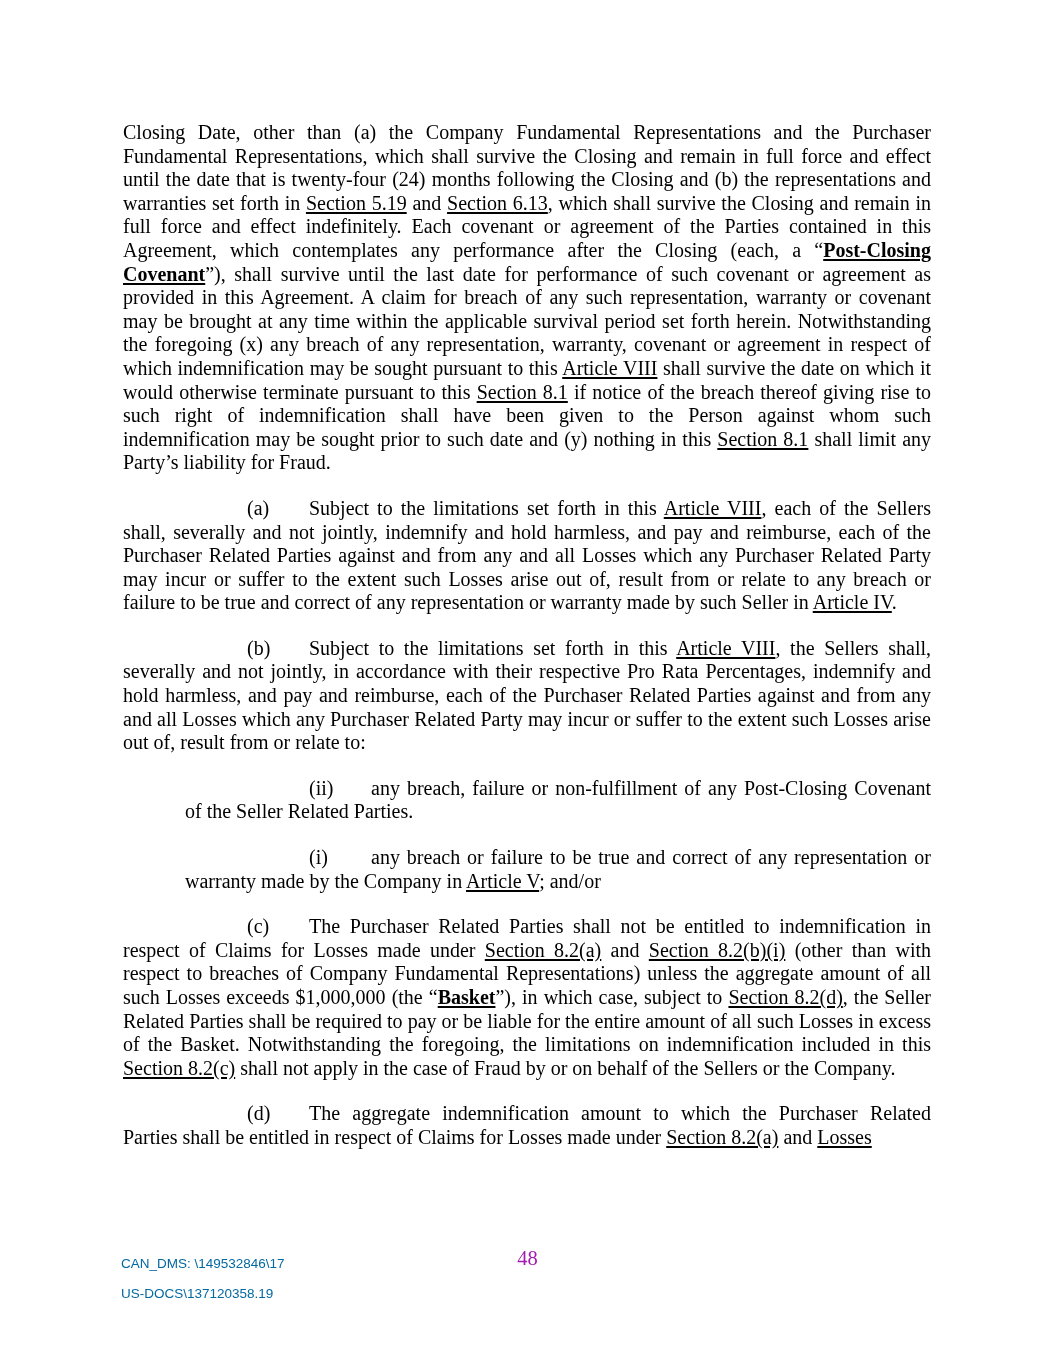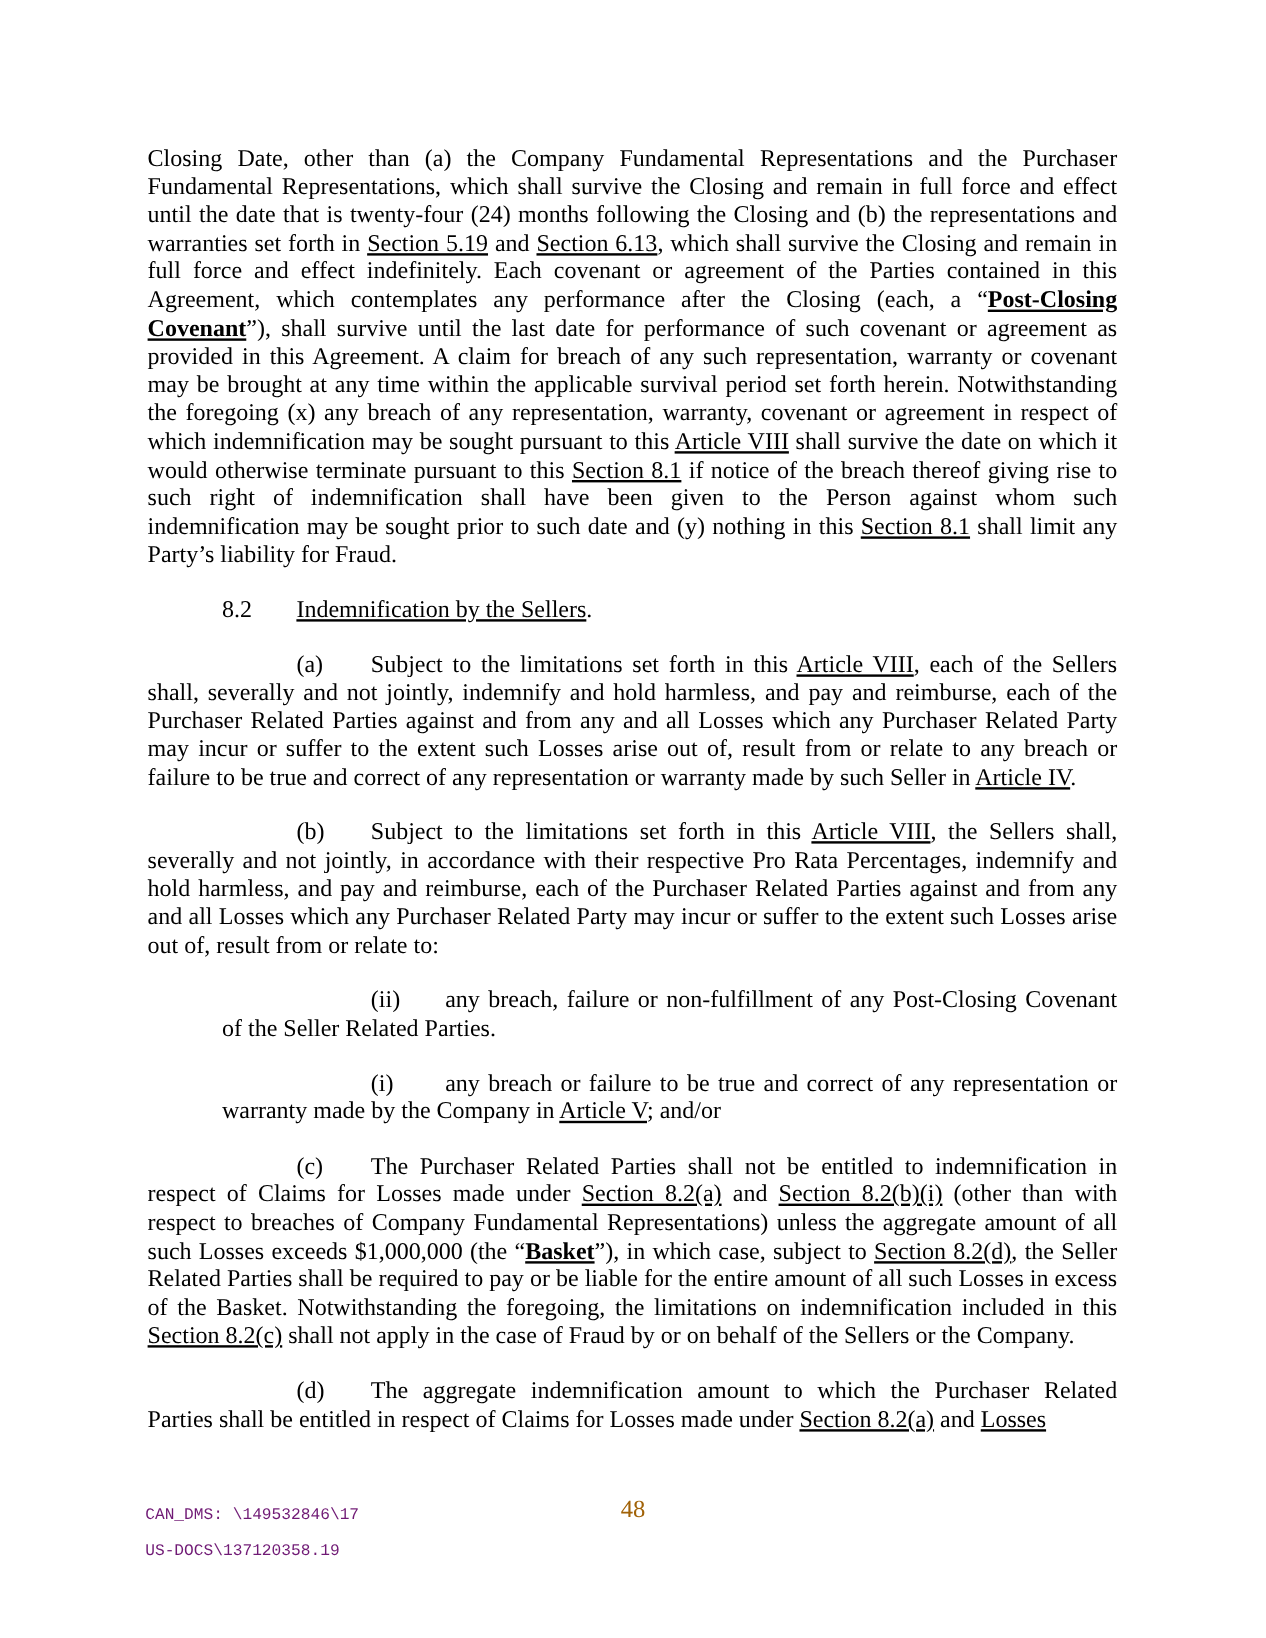--- a/index.html
+++ b/index.html
@@ -44,43 +44,42 @@
     position: absolute;
     left: 0;
     right: 0;
     bottom: 0;
     height: 120px;
   }
   .footer-left {
     position: absolute;
     left: 121px;
     top: 4px;
-    font-family: Liberation Mono, monospace;
+    font-family: Liberation Sans, sans-serif;
     font-size: 13.5px;
     line-height: 30px;
-    color: #701a75;
+    color: #0369a1;
   }
   .footer-page-number {
     position: absolute;
     left: 0;
     right: 0;
     top: 2px;
     text-align: center;
     font-family: "Liberation Serif", "DejaVu Serif", serif;
     font-size: 20.5px;
-    color: #a16207;
+    color: #a21caf;
   }
 </style>
 </head>
 <body>
 
 <div class="page">
   <div class="content">
       <p class="para flush"><span>Closing Date, other than (a) the Company Fundamental Representations and the Purchaser Fundamental Representations, which shall survive the Closing and remain in full force and effect until the date that is twenty-four (24) months following the Closing and (b) the representations and warranties set forth in </span><span class="u">Section 5.19</span><span> and </span><span class="u">Section 6.13</span><span>, which shall survive the Closing and remain in full force and effect indefinitely. Each covenant or agreement of the Parties contained in this Agreement, which contemplates any performance after the Closing (each, a “</span><span class="u b">Post-Closing Covenant</span><span>”), shall survive until the last date for performance of such covenant or agreement as provided in this Agreement. A claim for breach of any such representation, warranty or covenant may be brought at any time within the applicable survival period set forth herein. Notwithstanding the foregoing (x) any breach of any representation, warranty, covenant or agreement in respect of which indemnification may be sought pursuant to this </span><span class="u">Article VIII</span><span> shall survive the date on which it would otherwise terminate pursuant to this </span><span class="u">Section 8.1</span><span> if notice of the breach thereof giving rise to such right of indemnification shall have been given to the Person against whom such indemnification may be sought prior to such date and (y) nothing in this </span><span class="u">Section 8.1</span><span> shall limit any Party’s liability for Fraud.</span></p>
-      <p class="para heading"><span class="tab-label">8.2</span><span class="u">Indemnification by the Sellers</span><span>.</span></p>
       <p class="para lettered"><span class="tab-label">(a)</span><span>Subject to the limitations set forth in this </span><span class="u">Article VIII</span><span>, each of the Sellers shall, severally and not jointly, indemnify and hold harmless, and pay and reimburse, each of the Purchaser Related Parties against and from any and all Losses which any Purchaser Related Party may incur or suffer to the extent such Losses arise out of, result from or relate to any breach or failure to be true and correct of any representation or warranty made by such Seller in </span><span class="u">Article IV</span><span>.</span></p>
       <p class="para lettered"><span class="tab-label">(b)</span><span>Subject to the limitations set forth in this </span><span class="u">Article VIII</span><span>, the Sellers shall, severally and not jointly, in accordance with their respective Pro Rata Percentages, indemnify and hold harmless, and pay and reimburse, each of the Purchaser Related Parties against and from any and all Losses which any Purchaser Related Party may incur or suffer to the extent such Losses arise out of, result from or relate to:</span></p>
       <p class="para roman"><span class="tab-label">(ii)</span><span>any breach, failure or non-fulfillment of any Post-Closing Covenant of the Seller Related Parties.</span></p>
       <p class="para roman"><span class="tab-label">(i)</span><span>any breach or failure to be true and correct of any representation or warranty made by the Company in </span><span class="u">Article V</span><span>; and/or</span></p>
       <p class="para lettered"><span class="tab-label">(c)</span><span>The Purchaser Related Parties shall not be entitled to indemnification in respect of Claims for Losses made under </span><span class="u">Section 8.2(a)</span><span> and </span><span class="u">Section 8.2(b)(i)</span><span> (other than with respect to breaches of Company Fundamental Representations) unless the aggregate amount of all such Losses exceeds $1,000,000 (the “</span><span class="u b">Basket</span><span>”), in which case, subject to </span><span class="u">Section 8.2(d)</span><span>, the Seller Related Parties shall be required to pay or be liable for the entire amount of all such Losses in excess of the Basket. Notwithstanding the foregoing, the limitations on indemnification included in this </span><span class="u">Section 8.2(c)</span><span> shall not apply in the case of Fraud by or on behalf of the Sellers or the Company.</span></p>
       <p class="para lettered"><span class="tab-label">(d)</span><span>The aggregate indemnification amount to which the Purchaser Related Parties shall be entitled in respect of Claims for Losses made under </span><span class="u">Section 8.2(a)</span><span> and </span><span class="u">Losses</span></p>
     </div>
   <div class="footer">
     <div class="footer-left">
       <div>CAN_DMS: \149532846\17</div>

